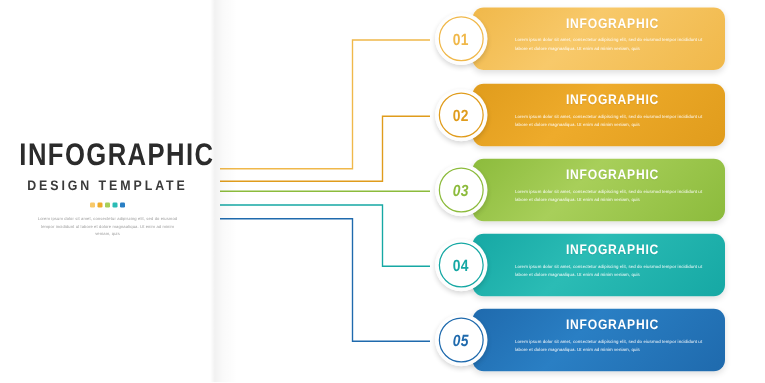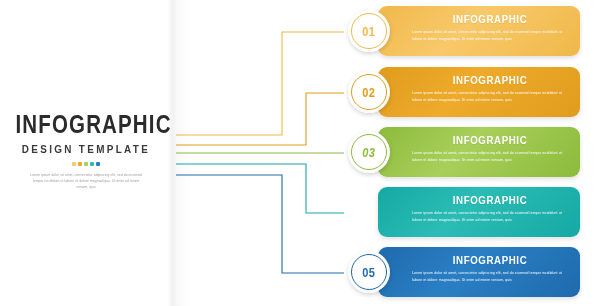--- a/index.html
+++ b/index.html
@@ -181,26 +181,30 @@
       <div class="ring" style="border: 1.5px solid rgb(140, 187, 60);"></div>
       <span style="color: rgb(140, 187, 60);">03</span>
     </div>
   </div>
 
   <div class="row" id="row3" style="top: 185px;">
     <div class="panel" style="background: linear-gradient(135deg, rgb(22, 168, 164) 0%, rgb(43, 188, 181) 42%, rgb(22, 168, 164) 100%);">
       <div class="panel-title">INFOGRAPHIC</div>
       <div class="panel-text">Lorem ipsum dolor sit amet, consectetur adipiscing elit, sed do eiusmod tempor incididunt ut labore et dolore magnaaliqua. Ut enim ad minim veniam, quis</div>
     </div>
+    <div class="badge" style="background: radial-gradient(circle, rgb(255, 255, 255) 0%, rgb(255, 255, 255) 62%, rgb(242, 242, 242) 100%);">
+      <div class="ring" style="border: 1.5px solid rgb(22, 168, 164);"></div>
+      <span style="color: rgb(22, 168, 164);">04</span>
+    </div>
   </div>
 
   <div class="row" id="row4" style="top: 245px;">
     <div class="panel" style="background: linear-gradient(135deg, rgb(31, 106, 173) 0%, rgb(42, 127, 196) 42%, rgb(31, 106, 173) 100%);">
       <div class="panel-title">INFOGRAPHIC</div>
       <div class="panel-text">Lorem ipsum dolor sit amet, consectetur adipiscing elit, sed do eiusmod tempor incididunt ut labore et dolore magnaaliqua. Ut enim ad minim veniam, quis</div>
     </div>
-    <div class="badge" style="background: radial-gradient(circle, rgb(255, 255, 255) 0%, rgb(255, 255, 255) 62%, rgb(242, 242, 242) 100%);">
+    <div class="badge" style="background: radial-gradient(circle, rgb(255, 255, 255) 0%, rgb(255, 255, 255) 62%, rgb(242, 242, 242) 100%); font-style: italic;">
       <div class="ring" style="border: 1.5px solid rgb(31, 106, 173);"></div>
       <span style="color: rgb(31, 106, 173);">05</span>
     </div>
   </div>
 
 </div>
 
 </body></html>

